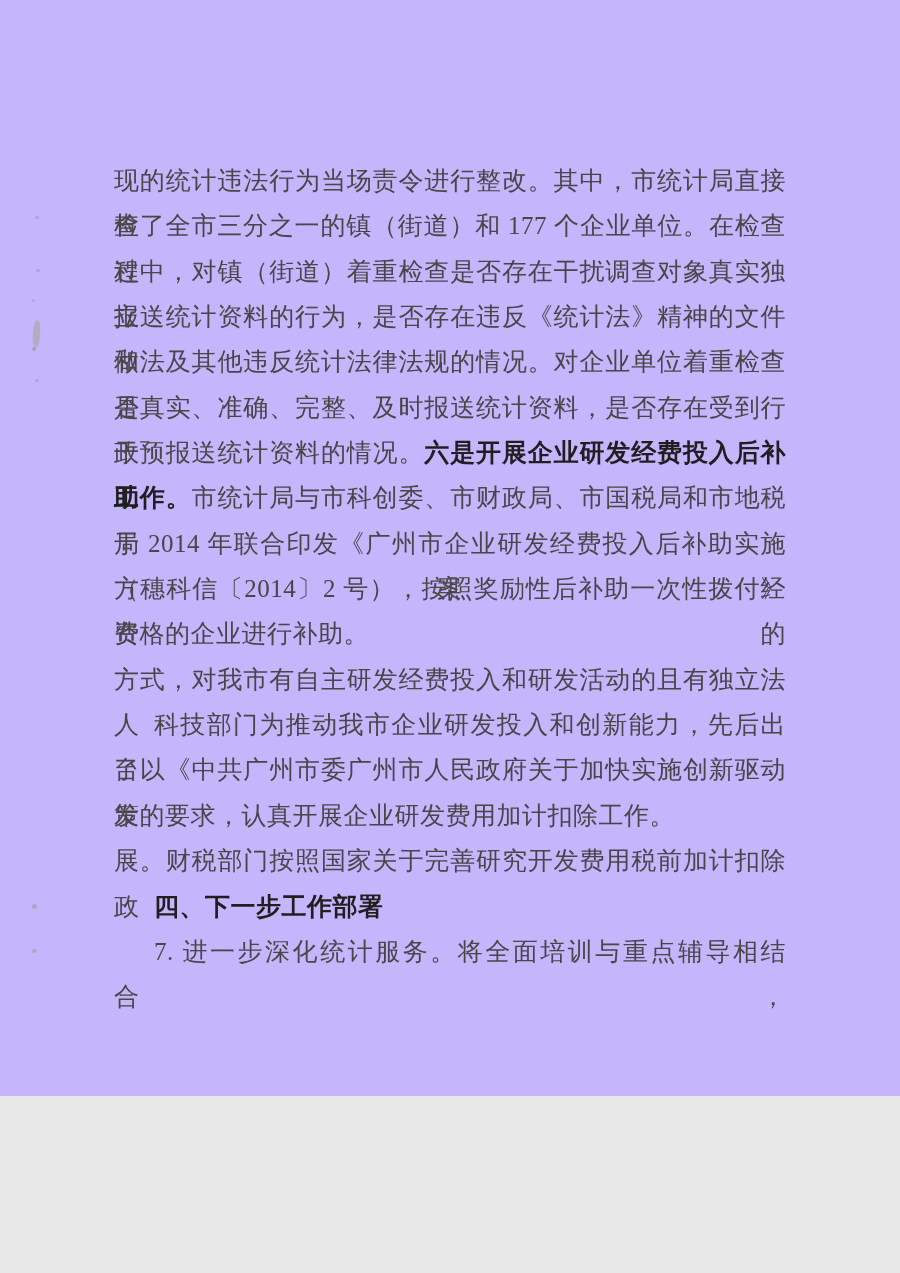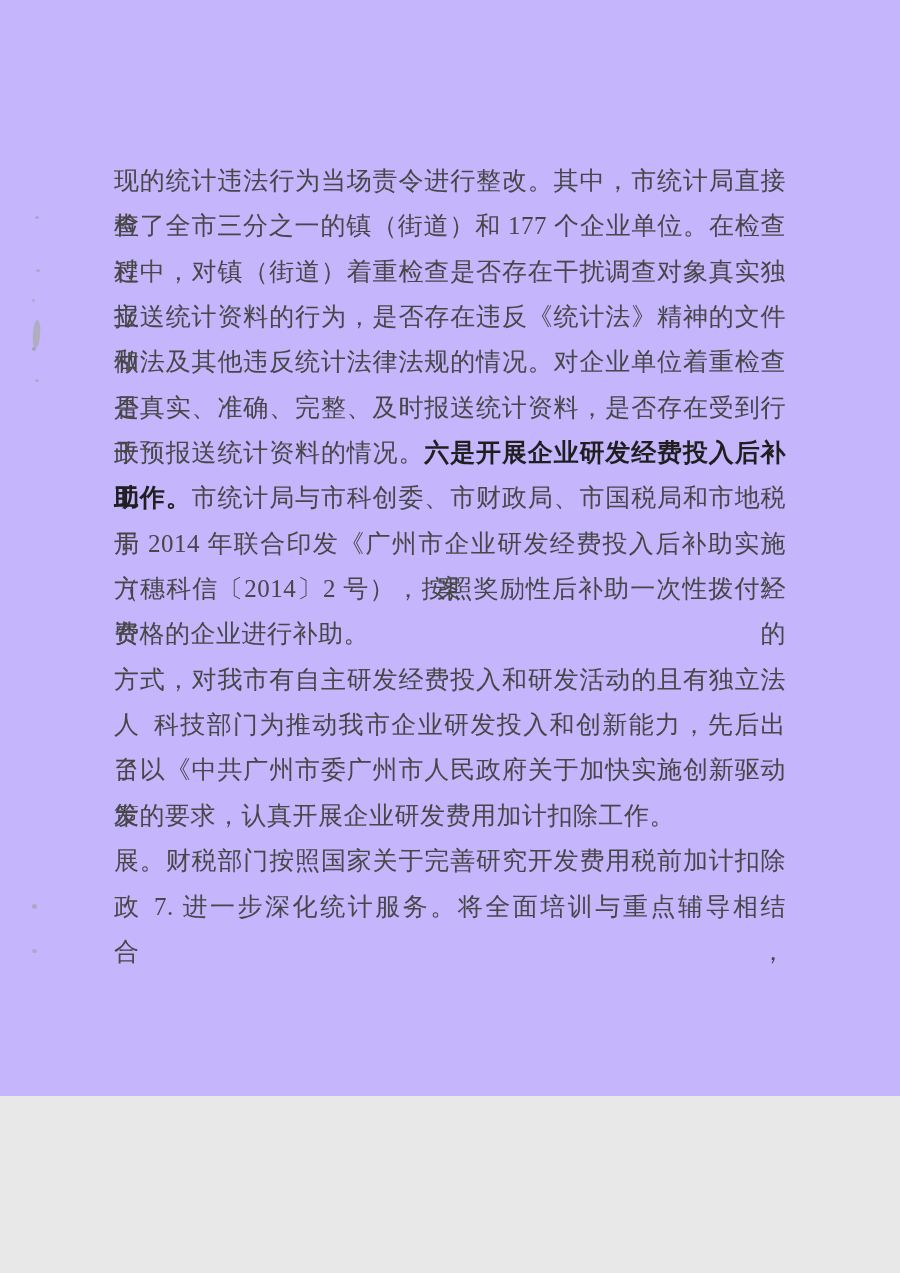--- a/index.html
+++ b/index.html
@@ -93,20 +93,21 @@
       <div class="line justify"><span class="seg">干预报送统计资料的情况。</span><span class="seg bold">六是开展企业研发经费投入后补助</span></div>
       <div class="line justify"><span class="seg bold">工作。</span><span class="seg">市统计局与市科创委、市财政局、市国税局和市地税局</span></div>
       <div class="line justify"><span class="seg">于 2014 年联合印发《广州市企业研发经费投入后补助实施方案》</span></div>
       <div class="line justify"><span class="seg">（穗科信〔2014〕2 号），按照奖励性后补助一次性拨付经费的</span></div>
       <div class="line"><span class="seg">资格的企业进行补助。</span></div>
       <div class="line justify"><span class="seg">方式，对我市有自主研发经费投入和研发活动的且有独立法人</span></div>
       <div class="line indent justify"><span class="seg">科技部门为推动我市企业研发投入和创新能力，先后出台</span></div>
       <div class="line justify"><span class="seg">了以《中共广州市委广州市人民政府关于加快实施创新驱动发</span></div>
       <div class="line"><span class="seg">策的要求，认真开展企业研发费用加计扣除工作。</span></div>
       <div class="line justify"><span class="seg">展。财税部门按照国家关于完善研究开发费用税前加计扣除政</span></div>
+      <div class="line indent"><span class="seg bold">四、下一步工作部署</span></div>
       <div class="line indent justify"><span class="seg">7. 进一步深化统计服务。将全面培训与重点辅导相结合，</span></div>
     </div>
 
   <div id="page-number">— 5 —</div>
 
   <div class="speck s1"></div>
   <div class="speck s2"></div>
   <div class="speck s3"></div>
   <div class="smudge"></div>
   <div class="speck s4"></div>

